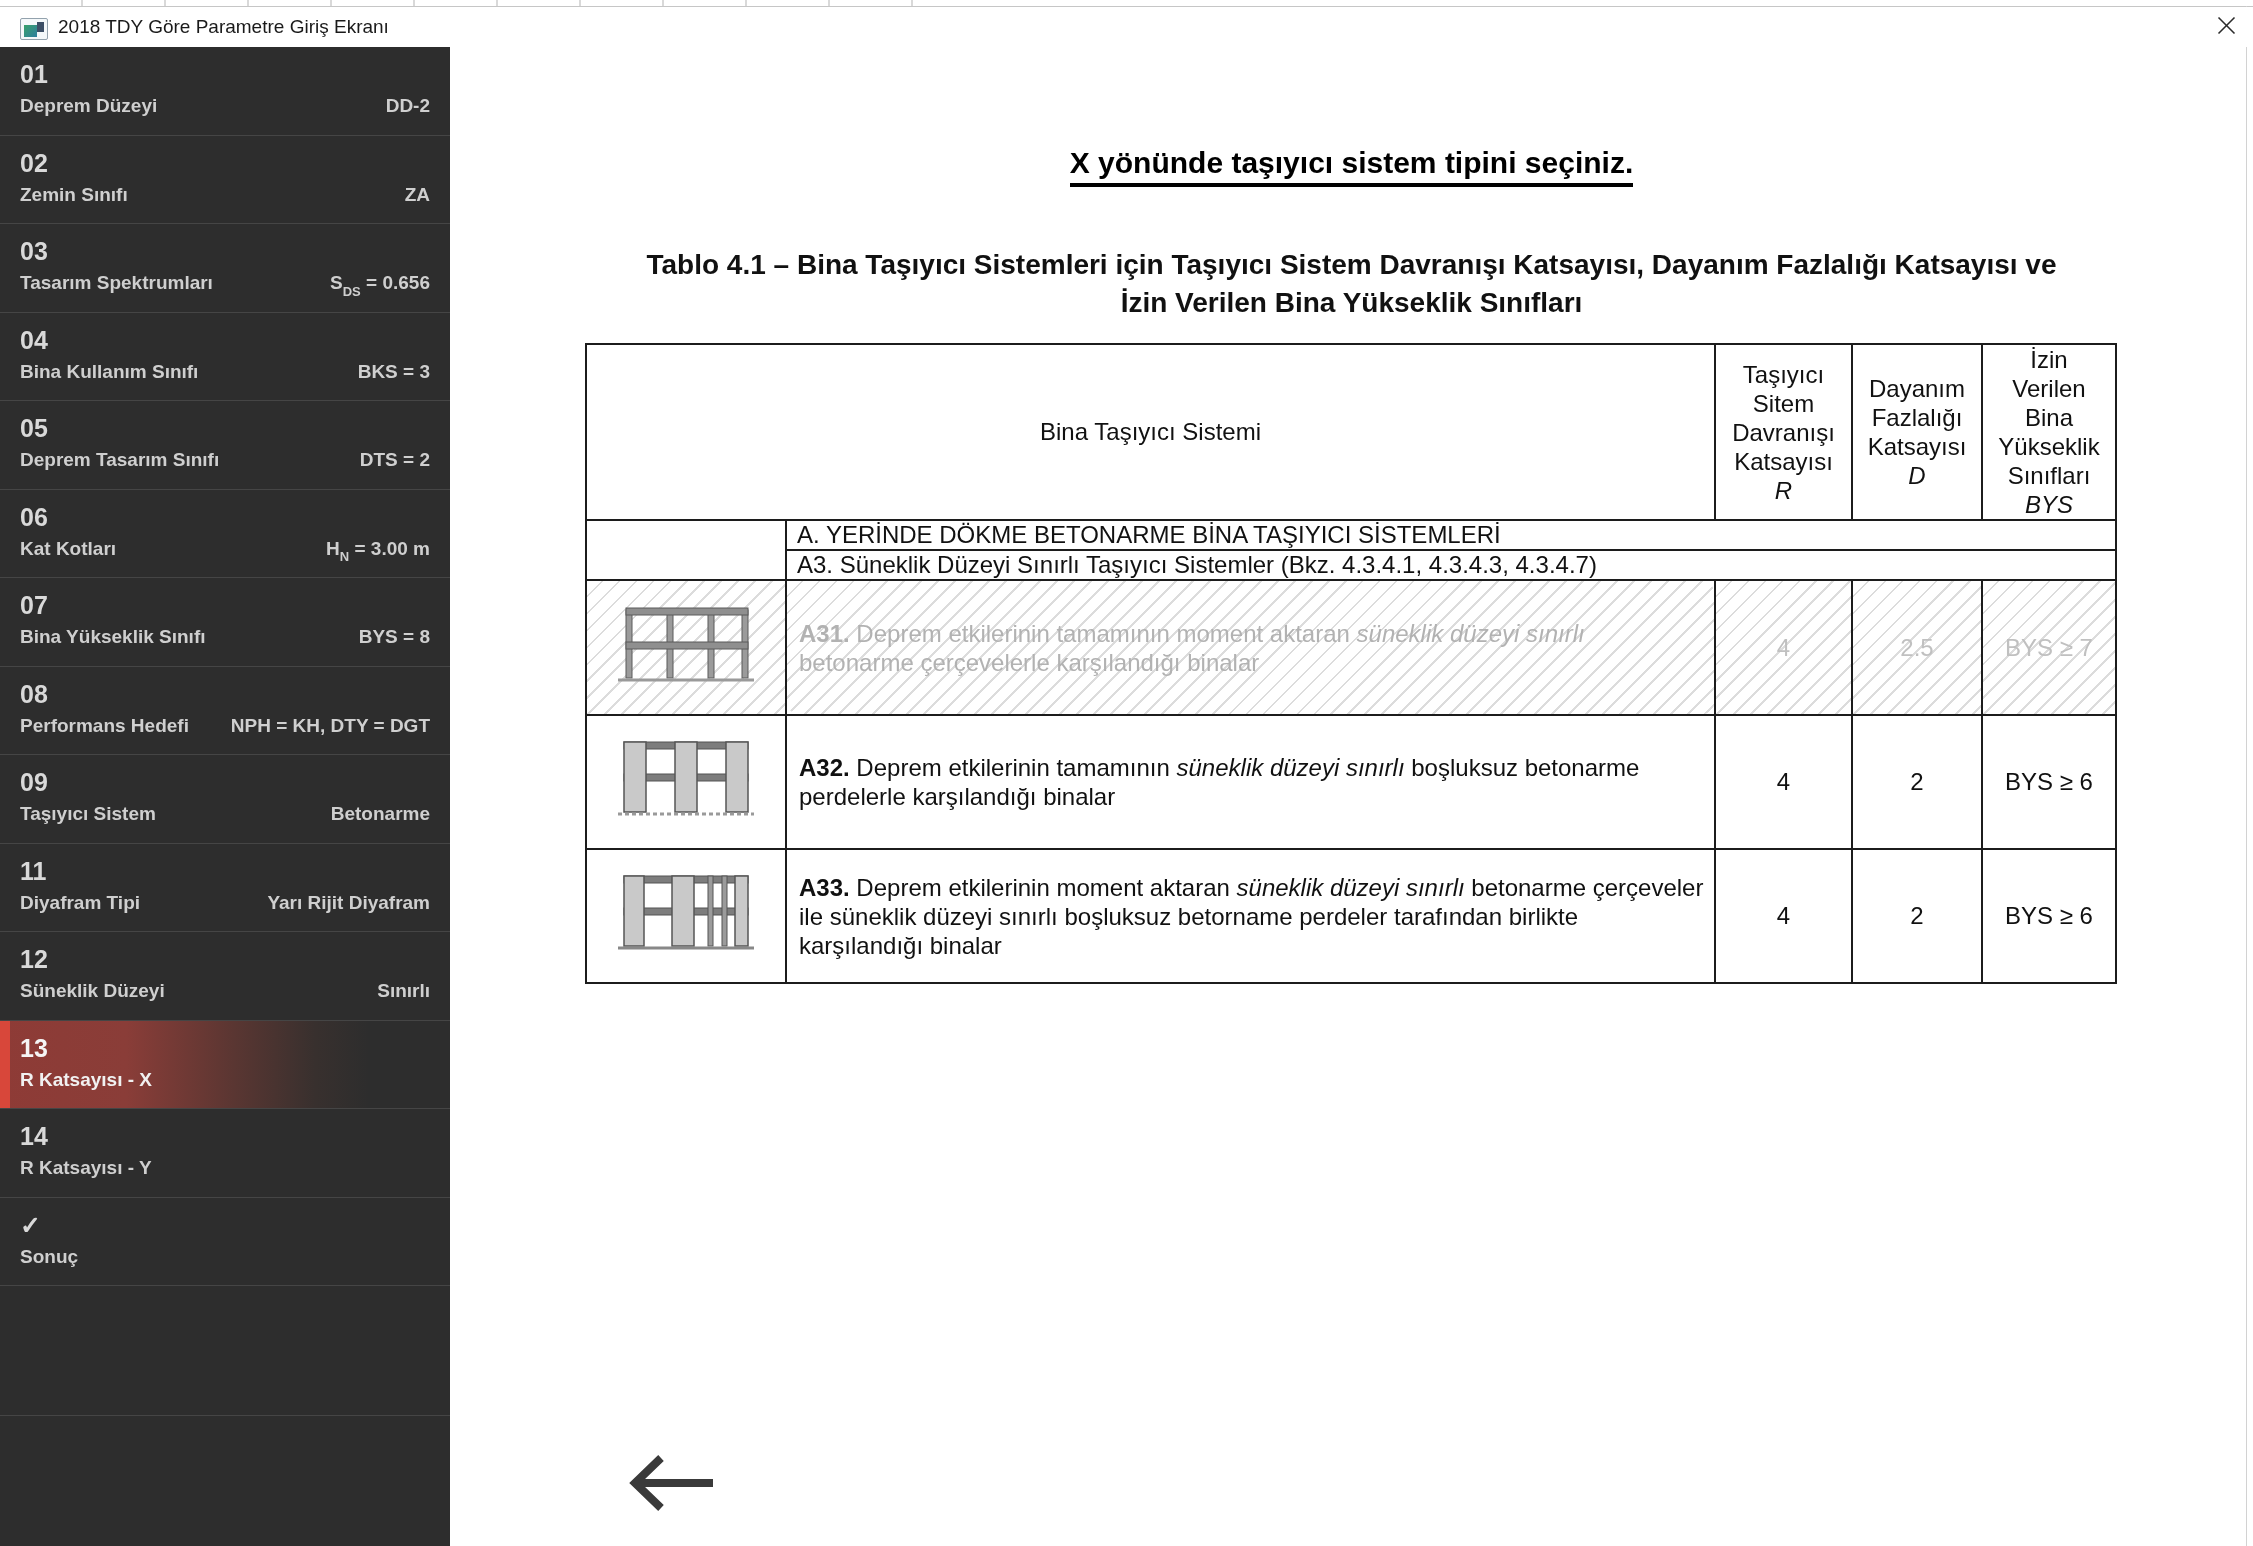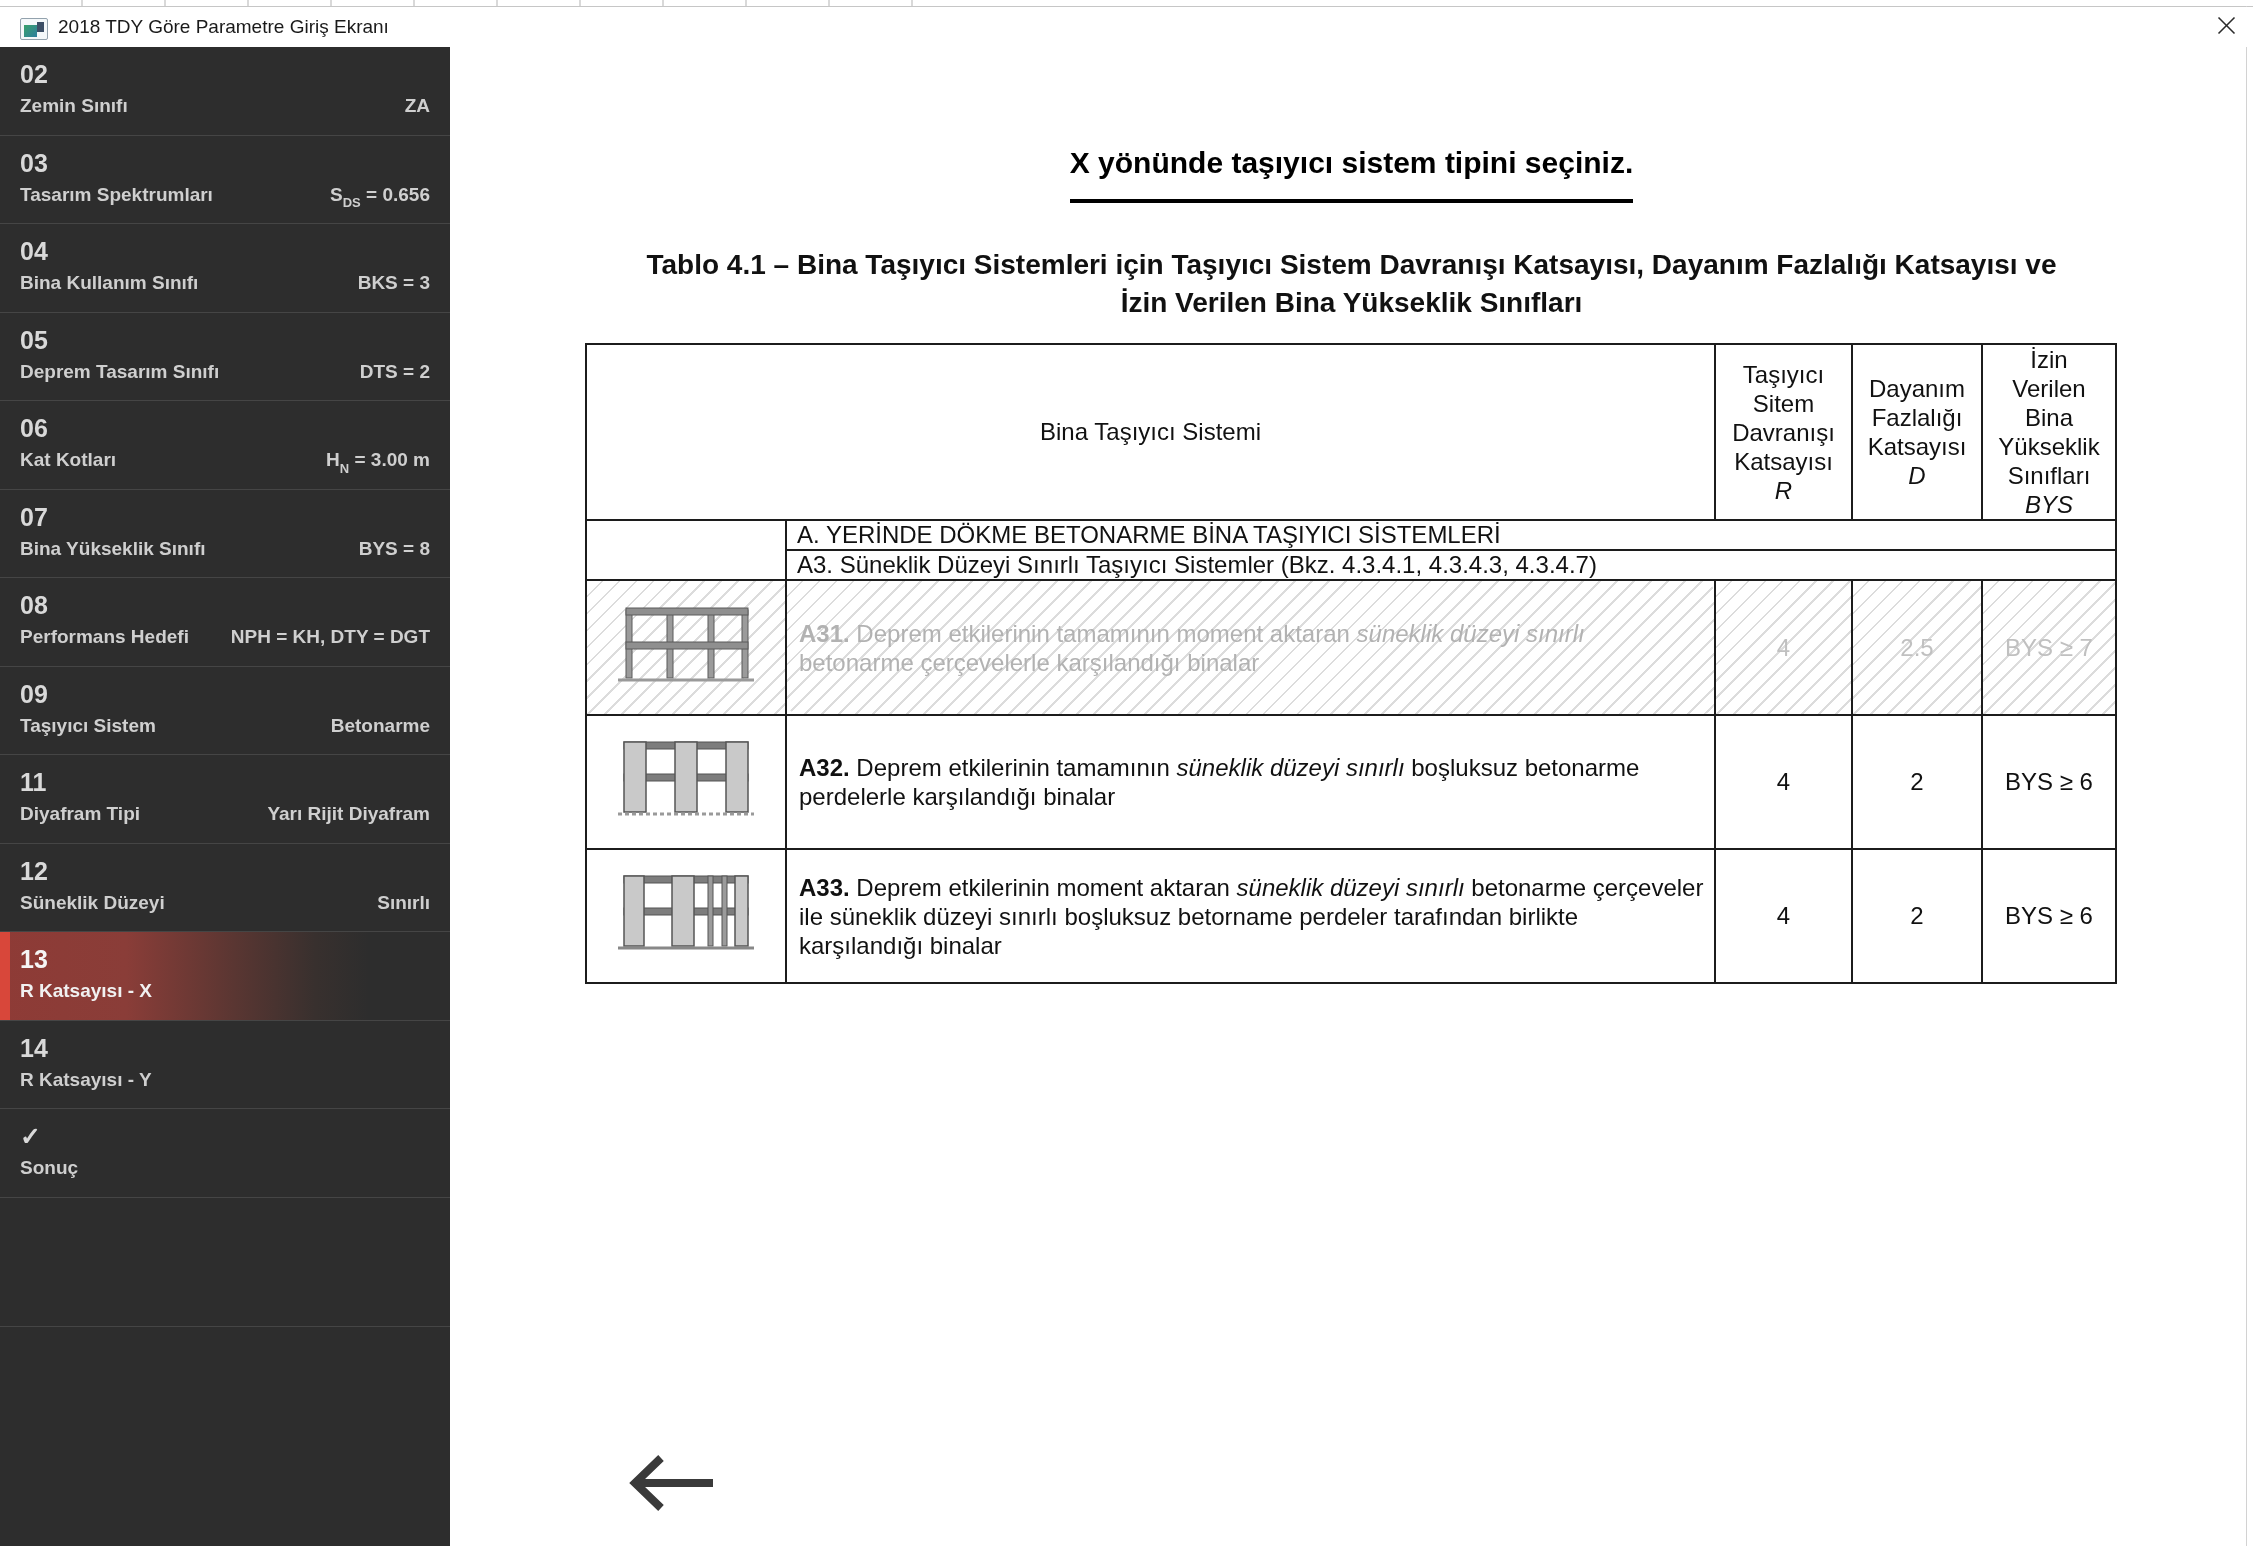--- a/index.html
+++ b/index.html
@@ -35,21 +35,21 @@
       #5a3632 52%, #38302e 70%, #2d2d2d 82%); color:#f1f1f1; }
   .side-item.selected .num { color:#f5f5f5; }
   .side-item.selected::before { content:""; position:absolute; left:0; top:0; bottom:0;
     width:10px; background:#d8473a; }
   .side-filler { flex:0 0 129.5px; border-bottom:1px solid #454545; }
 
   
   .main { position:absolute; left:450px; top:0; width:1803px; height:1546px; }
   .heading-wrap { position:absolute; top:146px; left:0; width:100%; text-align:center; }
   .heading { display:inline-block; font-size:30px; font-weight:bold; color:#000;
-    padding-bottom:19px; border-bottom:4px solid #000; }
+    padding-bottom:3px; border-bottom:4px solid #000; }
   .tbl-title { position:absolute; top:246px; left:0; width:100%; text-align:center; }
   .tbl-title div { display:inline-block; max-width:1450px; font-size:28px; line-height:38px; color:#111;font-weight:bold; }
 
   table.t41 { position:absolute; left:135px; top:343px; width:1530px;
     border-collapse:collapse; table-layout:fixed; }
   table.t41 td, table.t41 th { border:2px solid #1c1c1c; vertical-align:middle;
     font-size:24px; color:#111; font-weight:normal; }
   tr.hrow   { height:176px; }
   tr.secrow1{ height:27px; }
   tr.secrow2{ height:30px; }
@@ -89,20 +89,27 @@
 </div>
 <div class="close-btn">
   <svg width="19" height="19" viewBox="0 0 19 19">
     <line x1="1.5" y1="1.5" x2="17.5" y2="17.5" stroke="#2b2b2b" stroke-width="1.6"></line>
     <line x1="17.5" y1="1.5" x2="1.5" y2="17.5" stroke="#2b2b2b" stroke-width="1.6"></line>
   </svg>
 </div>
 
 <div class="sidebar">
 
+  <div class="side-item">
+    <div class="num">01</div>
+    <div class="lrow">
+        <span class="lbl">Deprem Düzeyi</span>
+      <span class="val"><span>DD-2</span><sub></sub><span></span></span>
+      </div>
+  </div>
 
   <div class="side-item">
     <div class="num">02</div>
     <div class="lrow">
         <span class="lbl">Zemin Sınıfı</span>
       <span class="val"><span>ZA</span><sub></sub><span></span></span>
       </div>
   </div>
 
   <div class="side-item">

